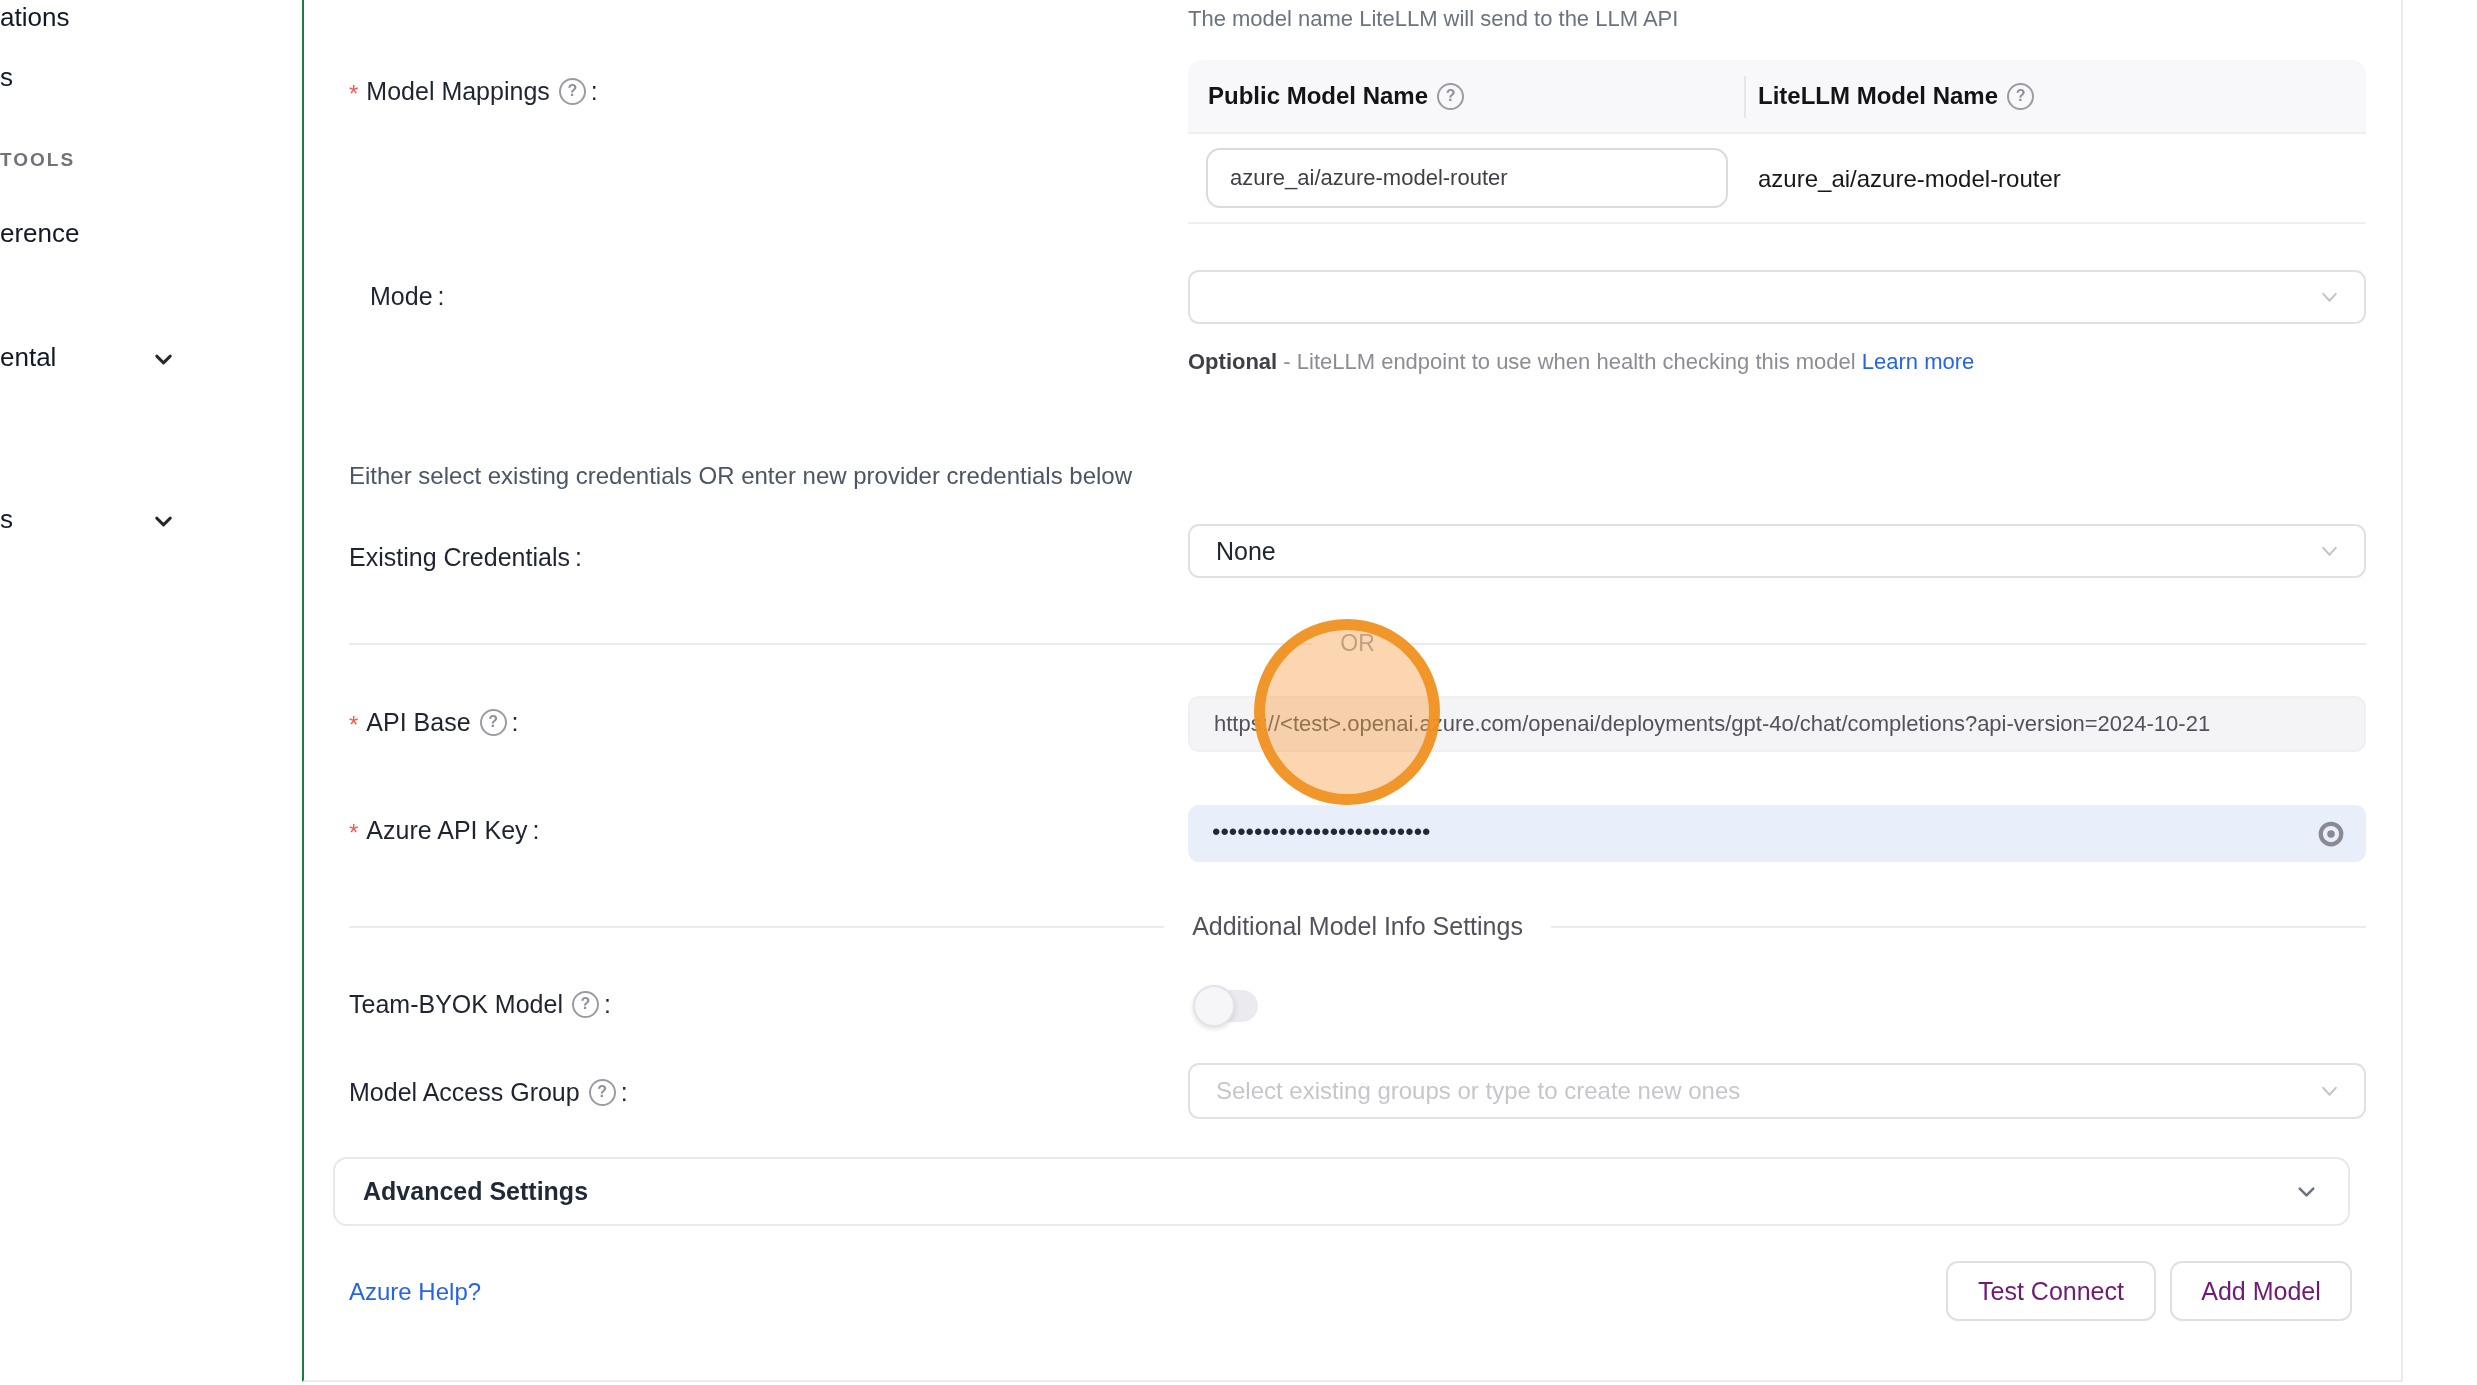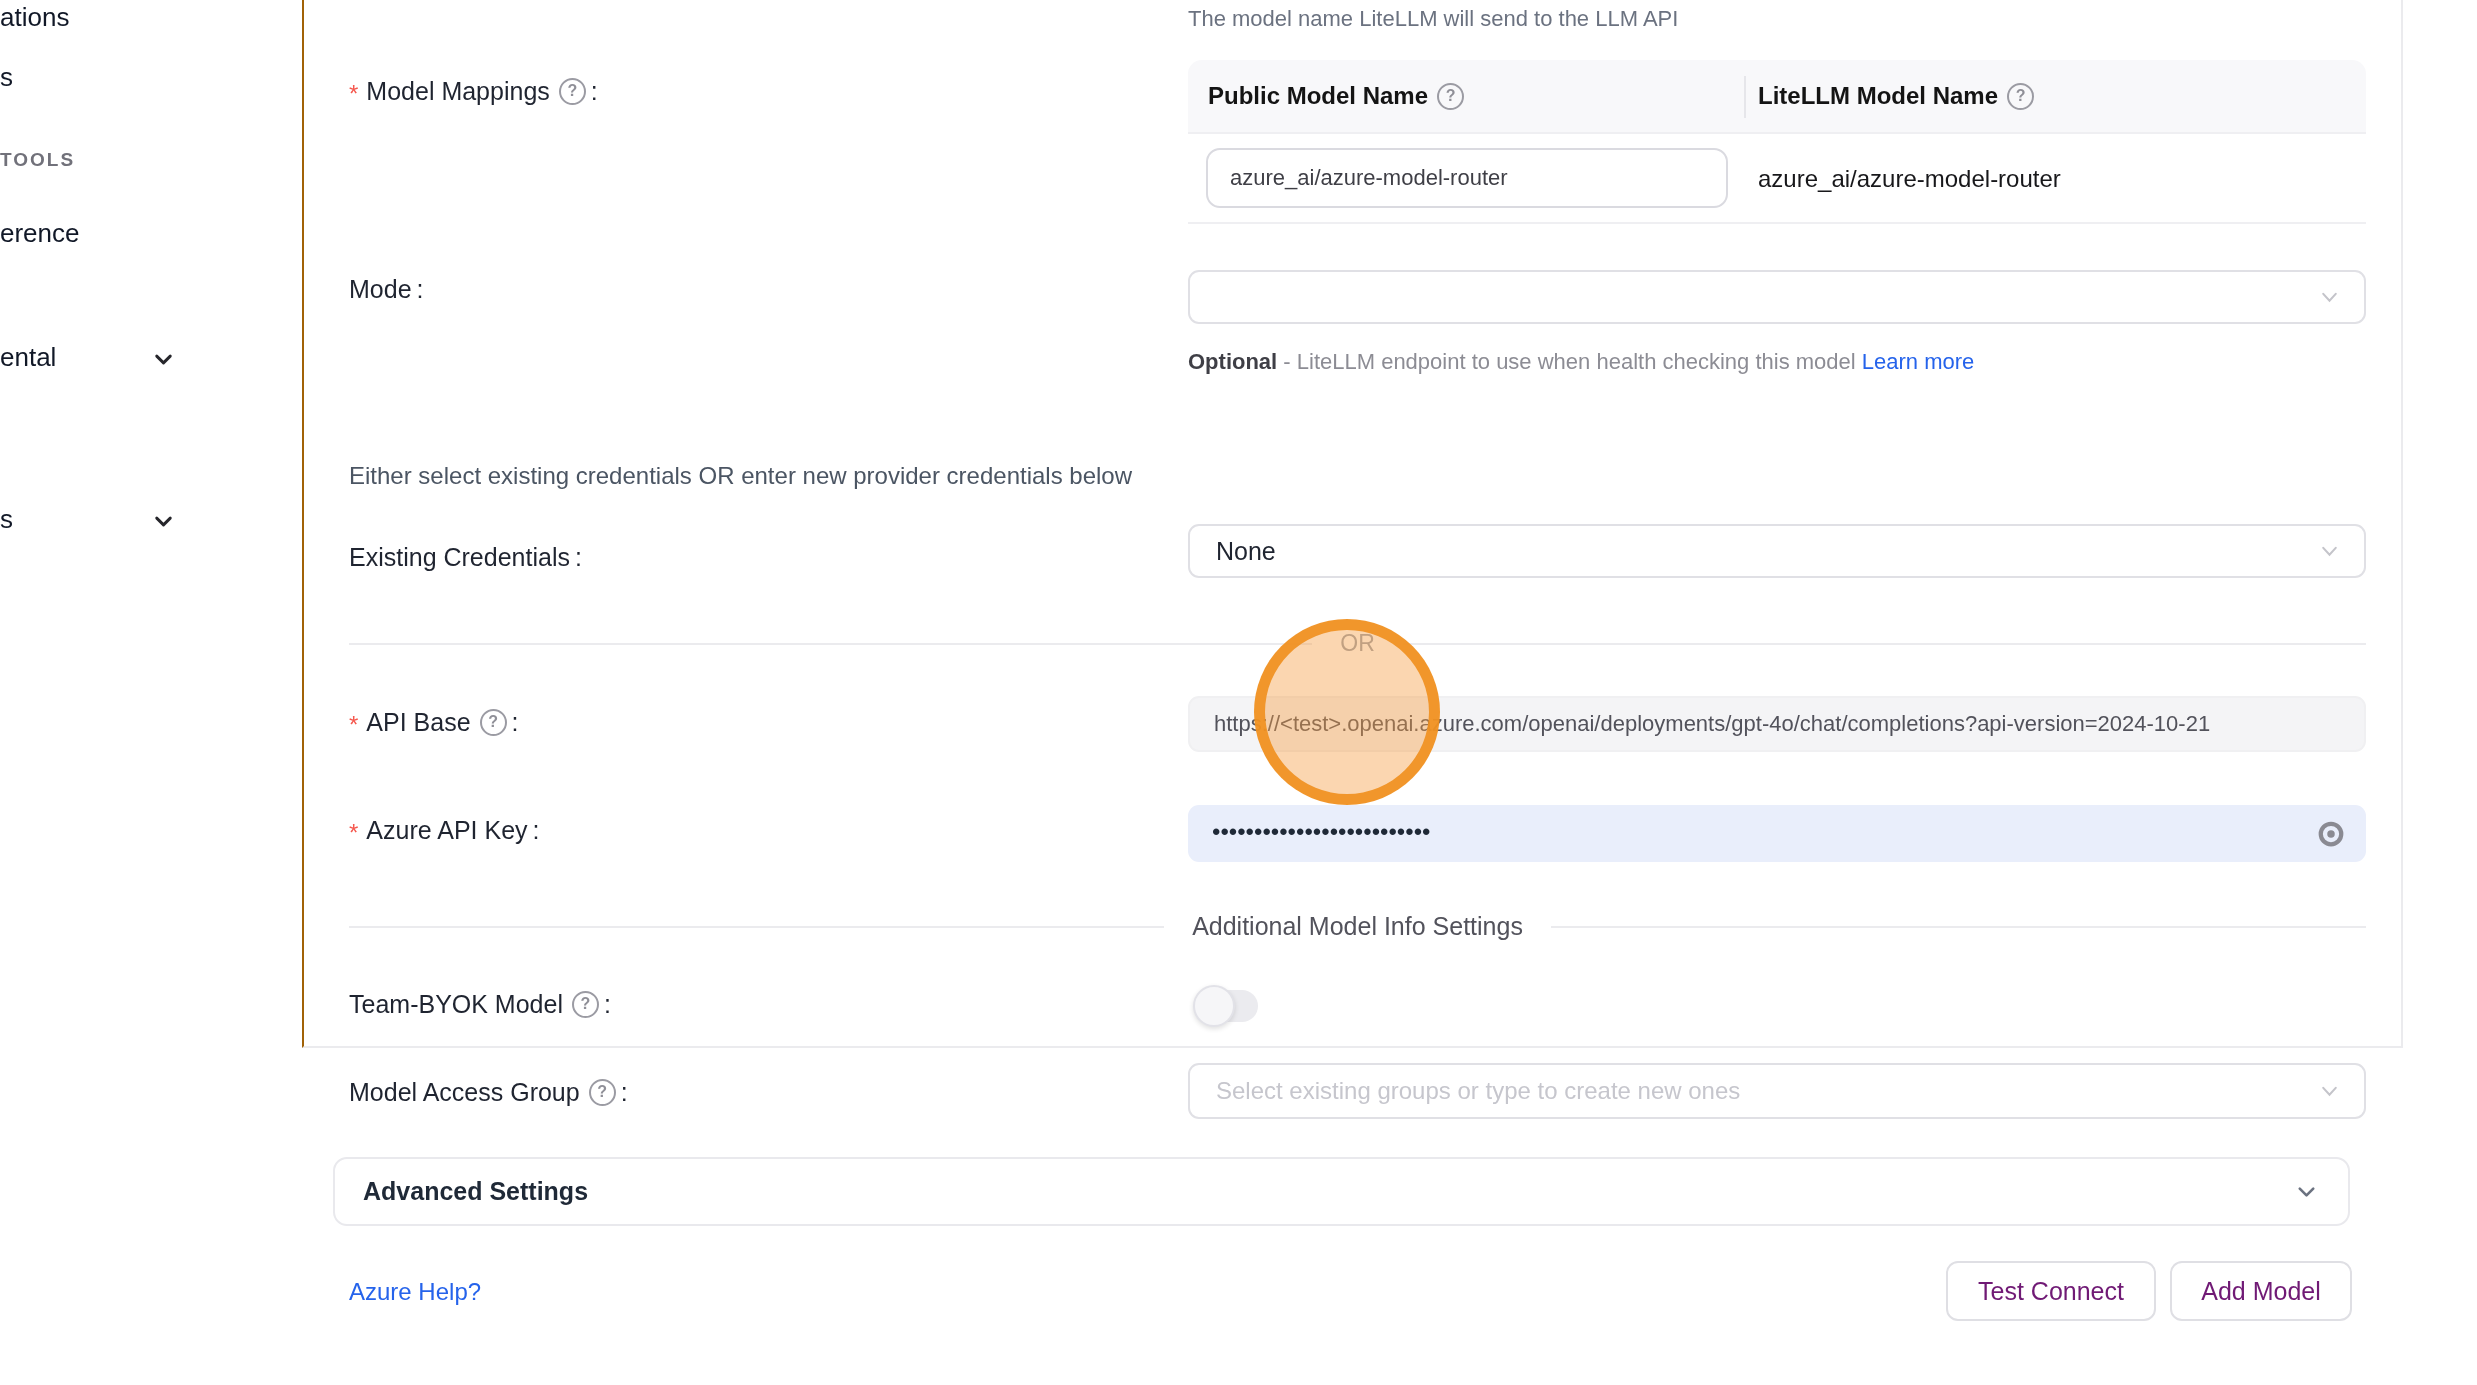--- a/index.html
+++ b/index.html
@@ -7,22 +7,22 @@
     font-family:"Liberation Sans","DejaVu Sans",sans-serif; color:#18181b; }
   #app { position:relative; width:2477px; height:1385px; background:#fff; }
 
   
   .sidebar { position:absolute; left:0; top:0; width:302px; height:1385px; background:#fff; }
   .sb-item { position:absolute; left:0; font-size:26px; color:#111827; white-space:nowrap; cursor:pointer; }
   .sb-section { position:absolute; left:0; font-size:19px; font-weight:600; color:#71717a; letter-spacing:2px; }
   .sb-chev { position:absolute; left:150px; width:27px; height:27px; }
 
   
-  .card { position:absolute; left:302px; top:0; width:2101px; height:1048px; background:#fff;
-    border-left:2px solid #a16207; border-right:2px solid #ebebee; border-bottom:2px solid #ebebee; }
+  .card { position:absolute; left:302px; top:0; width:2101px; height:1382px; background:#fff;
+    border-left:2px solid #15803d; border-right:2px solid #ebebee; border-bottom:2px solid #ebebee; }
 
   .hint { position:absolute; left:884px; top:6px; font-size:22px; color:#6b7280; }
 
   .row-label { position:absolute; left:45px; display:flex; align-items:center; font-size:25px; color:#1f2430; height:38px; }
   .row-label::after { content:" :"; margin-left:5px; color:#1f2430; }
   .req { color:#f5584e; font-size:24px; margin-right:8px; margin-top:6px; }
   .qicon { display:inline-flex; align-items:center; justify-content:center; width:27px; height:27px;
     border:2px solid #9b9ba3; border-radius:50%; margin-left:9px; flex:0 0 auto; cursor:pointer; }
   .qicon::after { content:"?"; font-size:16px; font-weight:700; color:#8f8f97; }
 
@@ -132,21 +132,21 @@
           <span>LiteLLM Model Name</span>
           <span class="qicon"></span>
         </div>
       </div>
       <div class="mm-body">
         <input class="pm-input" value="azure_ai/azure-model-router" style="">
         <div class="mm-val">azure_ai/azure-model-router</div>
       </div>
     </div>
 
-    <div class="row-label" style="top:270px;">
+    <div class="row-label" style="top:277px;margin-left:21px;">
       <span>Mode</span>
     </div>
     <div class="select" style="top:270px; height:54px;">
       <span class="sel-value"></span>
       <svg class="chev" width="25" height="25" viewBox="0 0 24 24" fill="none" stroke="#c4c4ca" stroke-width="2" stroke-linecap="round">
           <polyline points="6,9 12,15.5 18,9"></polyline>
         </svg>
     </div>
     <div class="mode-help">
       <b>Optional</b><span> - LiteLLM endpoint to use when health checking this model </span><span class="link">Learn more</span>

